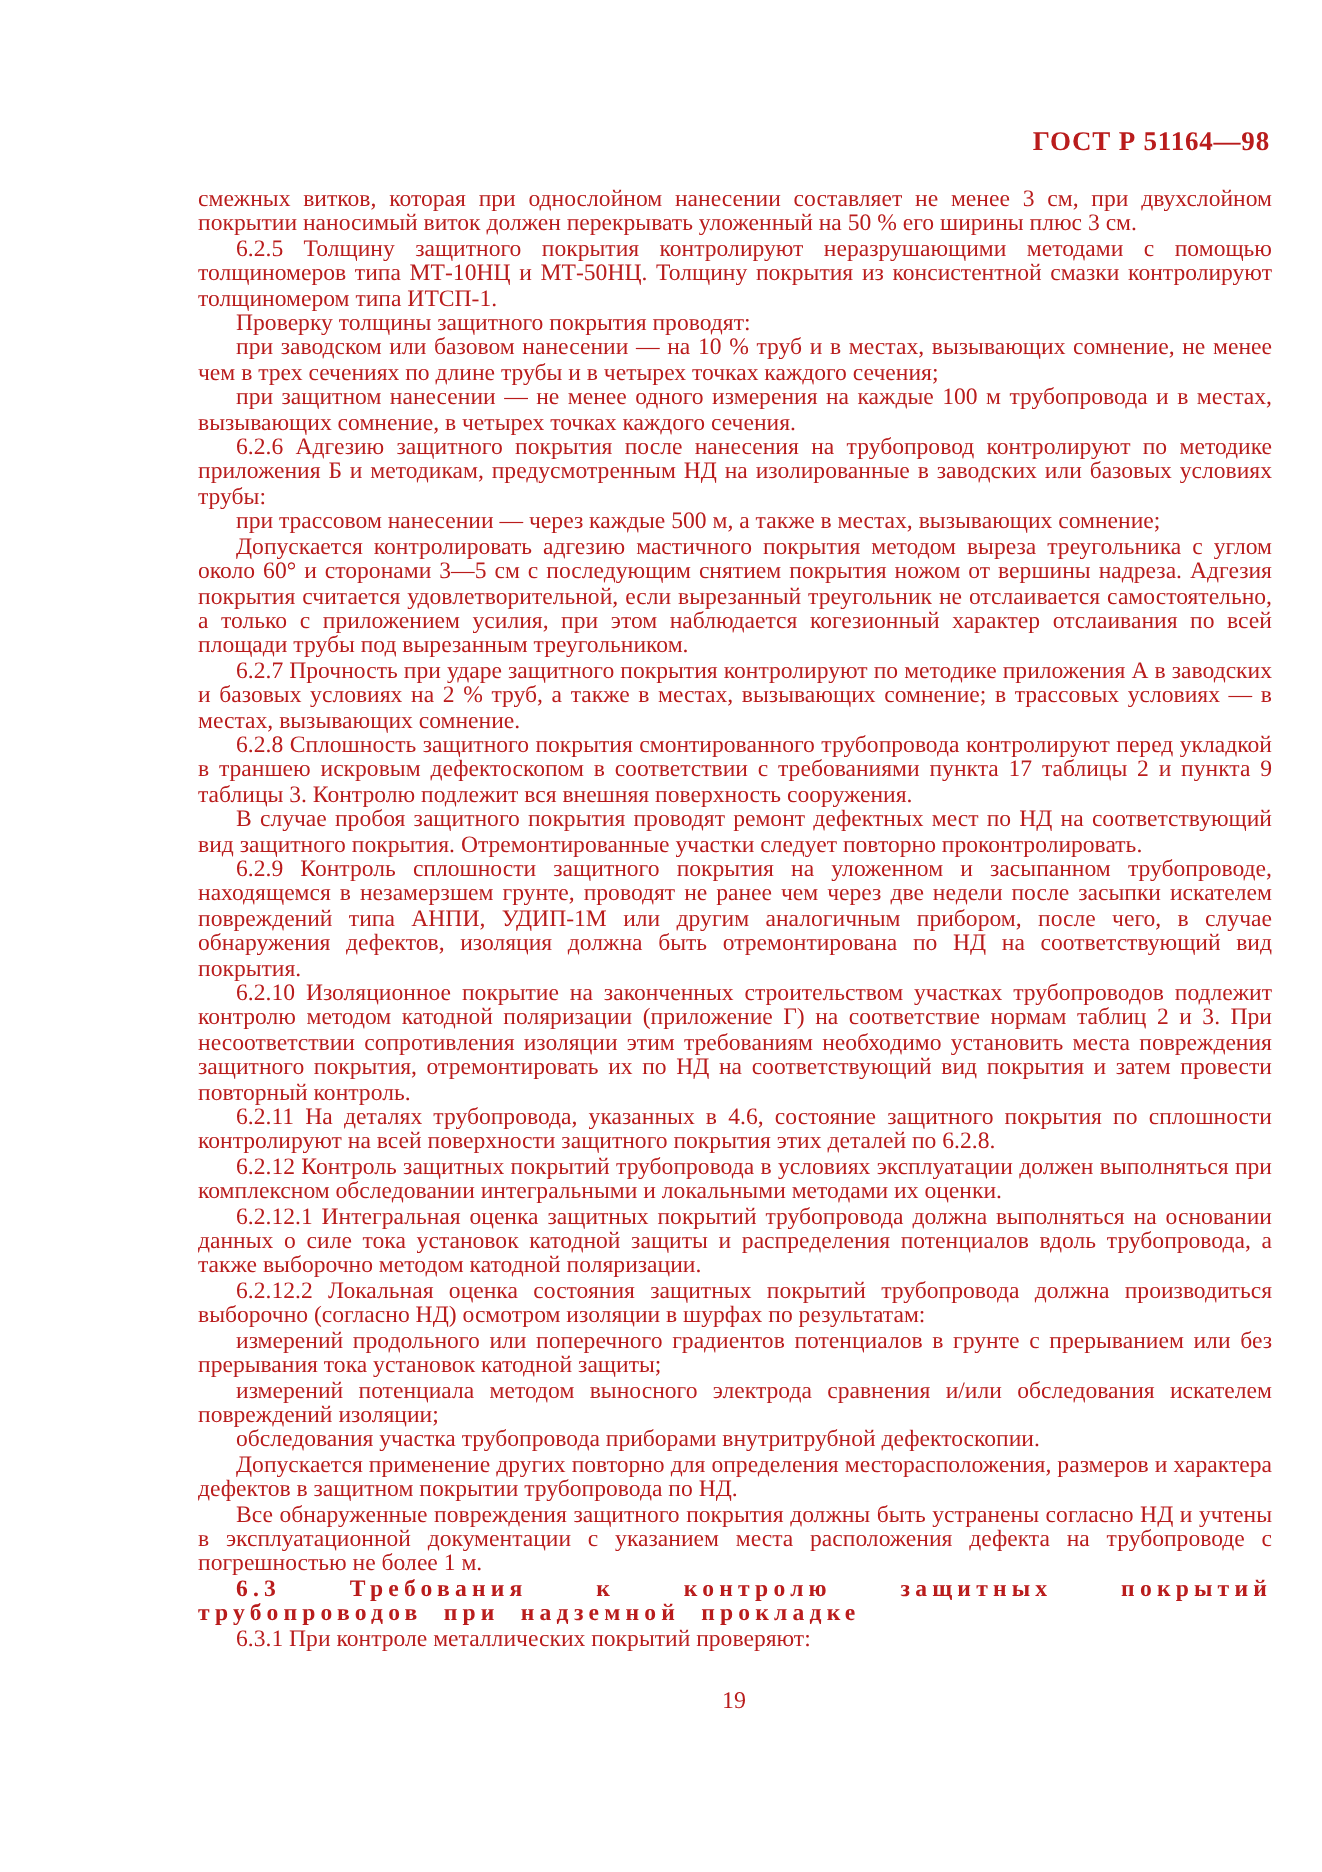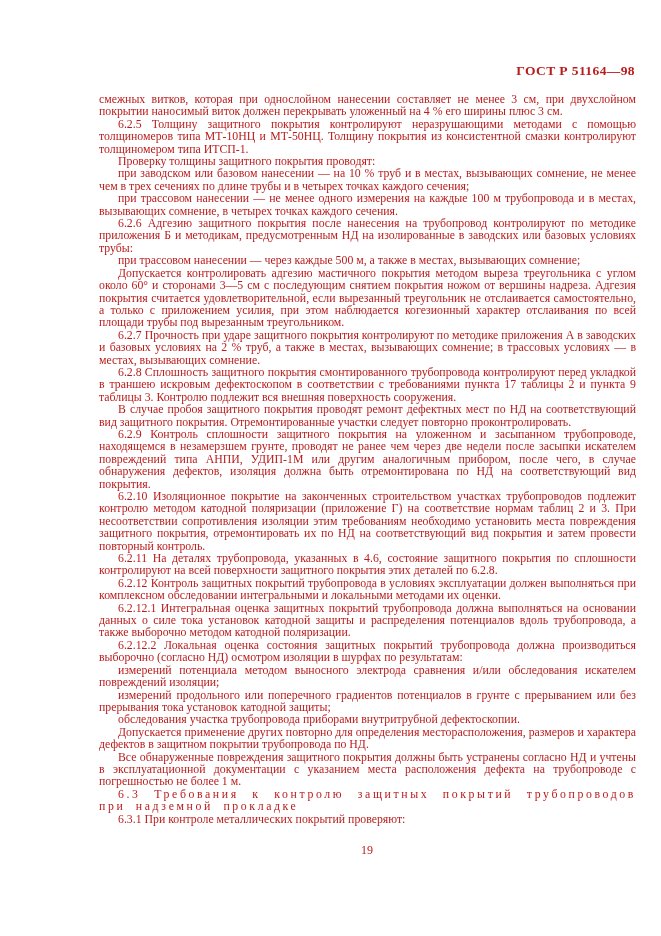--- a/index.html
+++ b/index.html
@@ -41,57 +41,58 @@
     margin: 0;
     padding: 0;
     text-indent: 19px;
   }
   .no-indent {
     text-indent: 0;
   }
   .heading {
     letter-spacing: 2.6px;
     word-spacing: 5px;
+    font-weight: bold;
   }
   .page-num {
     position: absolute;
     top: 843px;
     left: 85px;
     width: 536px;
     text-align: center;
     font-size: 12px;
   }
 </style>
 </head>
 <body>
 
 <div class="page">
 
   <div class="doc-header">ГОСТ Р 51164—98</div>
 
   <div class="text-block">
-    <p class="para no-indent">смежных витков, которая при однослойном нанесении составляет не менее 3 см, при двухслойном покрытии наносимый виток должен перекрывать уложенный на 4 % его ширины плюс 3 см.</p>
+    <p class="para no-indent">смежных витков, которая при однослойном нанесении составляет не менее 3 см, при двухслойном покрытии наносимый виток должен перекрывать уложенный на 50 % его ширины плюс 3 см.</p>
     <p class="para">6.2.5 Толщину защитного покрытия контролируют неразрушающими методами с помощью толщиномеров типа МТ-10НЦ и МТ-50НЦ. Толщину покрытия из консистентной смазки контролируют толщиномером типа ИТСП-1.</p>
     <p class="para">Проверку толщины защитного покрытия проводят:</p>
     <p class="para">при заводском или базовом нанесении — на 10 % труб и в местах, вызывающих сомнение, не менее чем в трех сечениях по длине трубы и в четырех точках каждого сечения;</p>
-    <p class="para">при трассовом нанесении — не менее одного измерения на каждые 100 м трубопровода и в местах, вызывающих сомнение, в четырех точках каждого сечения.</p>
+    <p class="para">при защитном нанесении — не менее одного измерения на каждые 100 м трубопровода и в местах, вызывающих сомнение, в четырех точках каждого сечения.</p>
     <p class="para">6.2.6 Адгезию защитного покрытия после нанесения на трубопровод контролируют по методике приложения Б и методикам, предусмотренным НД на изолированные в заводских или базовых условиях трубы:</p>
     <p class="para">при трассовом нанесении — через каждые 500 м, а также в местах, вызывающих сомнение;</p>
     <p class="para">Допускается контролировать адгезию мастичного покрытия методом выреза треугольника с углом около 60° и сторонами 3—5 см с последующим снятием покрытия ножом от вершины надреза. Адгезия покрытия считается удовлетворительной, если вырезанный треугольник не отслаивается самостоятельно, а только с приложением усилия, при этом наблюдается когезионный характер отслаивания по всей площади трубы под вырезанным треугольником.</p>
     <p class="para">6.2.7 Прочность при ударе защитного покрытия контролируют по методике приложения А в заводских и базовых условиях на 2 % труб, а также в местах, вызывающих сомнение; в трассовых условиях — в местах, вызывающих сомнение.</p>
     <p class="para">6.2.8 Сплошность защитного покрытия смонтированного трубопровода контролируют перед укладкой в траншею искровым дефектоскопом в соответствии с требованиями пункта 17 таблицы 2 и пункта 9 таблицы 3. Контролю подлежит вся внешняя поверхность сооружения.</p>
     <p class="para">В случае пробоя защитного покрытия проводят ремонт дефектных мест по НД на соответствующий вид защитного покрытия. Отремонтированные участки следует повторно проконтролировать.</p>
     <p class="para">6.2.9 Контроль сплошности защитного покрытия на уложенном и засыпанном трубопроводе, находящемся в незамерзшем грунте, проводят не ранее чем через две недели после засыпки искателем повреждений типа АНПИ, УДИП-1М или другим аналогичным прибором, после чего, в случае обнаружения дефектов, изоляция должна быть отремонтирована по НД на соответствующий вид покрытия.</p>
     <p class="para">6.2.10 Изоляционное покрытие на законченных строительством участках трубопроводов подлежит контролю методом катодной поляризации (приложение Г) на соответствие нормам таблиц 2 и 3. При несоответствии сопротивления изоляции этим требованиям необходимо установить места повреждения защитного покрытия, отремонтировать их по НД на соответствующий вид покрытия и затем провести повторный контроль.</p>
     <p class="para">6.2.11 На деталях трубопровода, указанных в 4.6, состояние защитного покрытия по сплошности контролируют на всей поверхности защитного покрытия этих деталей по 6.2.8.</p>
     <p class="para">6.2.12 Контроль защитных покрытий трубопровода в условиях эксплуатации должен выполняться при комплексном обследовании интегральными и локальными методами их оценки.</p>
     <p class="para">6.2.12.1 Интегральная оценка защитных покрытий трубопровода должна выполняться на основании данных о силе тока установок катодной защиты и распределения потенциалов вдоль трубопровода, а также выборочно методом катодной поляризации.</p>
     <p class="para">6.2.12.2 Локальная оценка состояния защитных покрытий трубопровода должна производиться выборочно (согласно НД) осмотром изоляции в шурфах по результатам:</p>
+    <p class="para">измерений продольного или поперечного градиентов потенциалов в грунте с прерыванием или без прерывания тока установок катодной защиты;</p>
     <p class="para">измерений потенциала методом выносного электрода сравнения и/или обследования искателем повреждений изоляции;</p>
-    <p class="para">измерений продольного или поперечного градиентов потенциалов в грунте с прерыванием или без прерывания тока установок катодной защиты;</p>
     <p class="para">обследования участка трубопровода приборами внутритрубной дефектоскопии.</p>
     <p class="para">Допускается применение других повторно для определения месторасположения, размеров и характера дефектов в защитном покрытии трубопровода по НД.</p>
     <p class="para">Все обнаруженные повреждения защитного покрытия должны быть устранены согласно НД и учтены в эксплуатационной документации с указанием места расположения дефекта на трубопроводе с погрешностью не более 1 м.</p>
     <p class="para heading">6.3 Требования к контролю защитных покрытий трубопроводов при надземной прокладке</p>
     <p class="para">6.3.1 При контроле металлических покрытий проверяют:</p>
   </div>
 
   <div class="page-num">19</div>
 
 </div>

